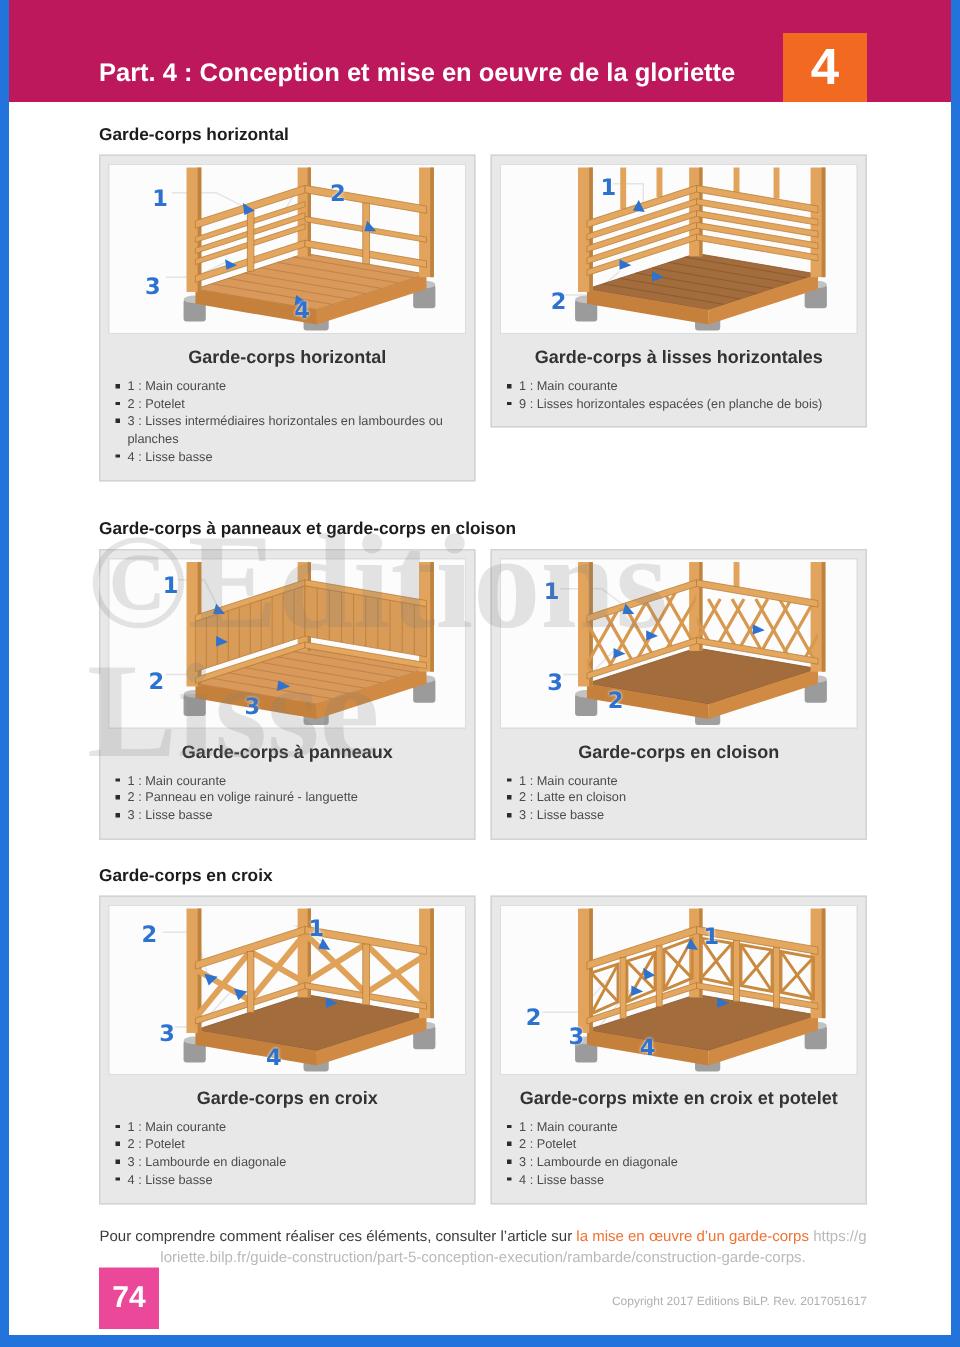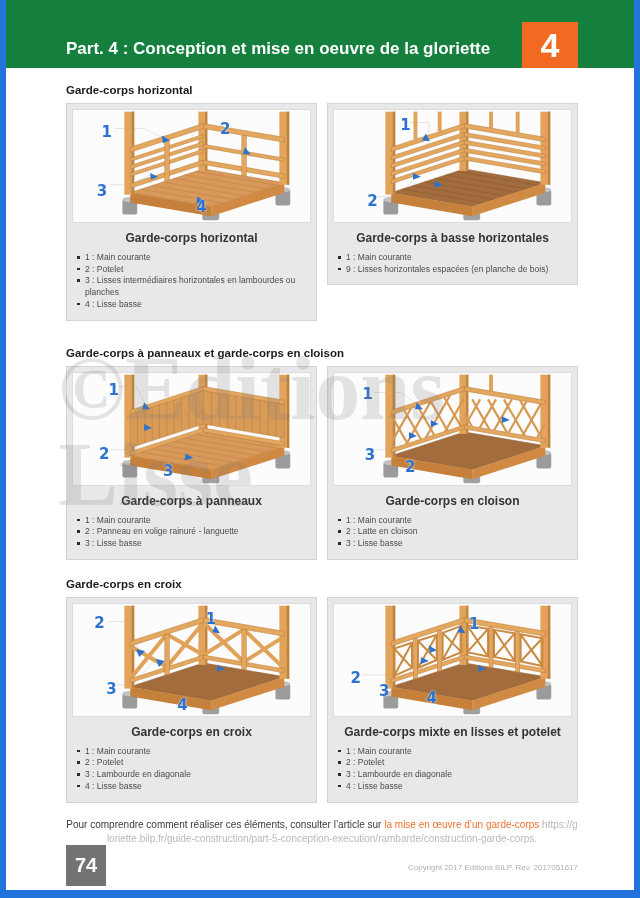--- a/index.html
+++ b/index.html
@@ -3,21 +3,21 @@
 <meta charset="utf-8">
 <style>
   html,body{margin:0;padding:0;background:#ffffff;}
   .page{position:relative;width:640px;height:898px;overflow:hidden;background:#fff;
         font-family:"Liberation Sans",sans-serif;}
   
   .frame-left,.frame-right{position:absolute;top:0;bottom:0;width:6px;background:#2373DC;z-index:6;}
   .frame-left{left:0}.frame-right{right:0}
   .frame-bottom{position:absolute;left:0;right:0;bottom:0;height:8px;background:#2373DC;z-index:6;}
   
-  .header{position:absolute;top:0;left:0;width:100%;height:68px;background:#15803d;z-index:5;}
+  .header{position:absolute;top:0;left:0;width:100%;height:68px;background:#be185d;z-index:5;}
   .header-title{position:absolute;left:66px;top:49px;transform:translateY(-50%);
                 color:#fff;font-weight:bold;font-size:17px;white-space:nowrap;}
   .part-badge{position:absolute;right:62px;top:22px;width:56px;height:46px;background:#F26A22;
               color:#fff;font-size:34px;font-weight:bold;display:flex;align-items:center;justify-content:center;}
   
   .content{position:absolute;top:68px;left:66px;width:512px;z-index:1;}
   .section-heading{font-size:11.5px;font-weight:bold;color:#1c1c1c;margin:0;}
   .mt1{margin-top:16px}.mt2{margin-top:26px}.mt3{margin-top:18px}
   .panel-row{display:flex;gap:10px;align-items:flex-start;margin-top:7px;}
   .panel{flex:1;background:#e8e8e8;border:1px solid #d3d3d3;padding:5px 5px 9px;box-sizing:border-box;}
@@ -27,21 +27,21 @@
   .legend{list-style:none;margin:0;padding:0 2px 0 4px;font-size:8.5px;color:#4b4b4b;line-height:1.38;}
   .legend li{position:relative;padding-left:9px;}
   .legend li::before{content:"";position:absolute;left:1px;top:4px;width:2.5px;height:2.5px;background:#2b2b2b;}
   .callout{position:absolute;z-index:3;color:#2D72CF;font-weight:bold;font-size:15px;line-height:1;
            font-family:"DejaVu Sans",sans-serif;text-shadow:0 0 2px #fff;}
   
   .footer-note{margin-top:15px;font-size:10px;color:#3b3b3b;line-height:1.45;text-align:center;}
   .article-link{color:#EF7232;text-decoration:none;}
   .article-url{color:#b9b9b9;word-break:break-all;}
   
-  .page-number{position:absolute;left:66px;top:845px;width:40px;height:41px;background:#737373;color:#fff;
+  .page-number{position:absolute;left:66px;top:845px;width:40px;height:41px;background:#ec4899;color:#fff;
                font-size:20px;font-weight:bold;display:flex;align-items:center;justify-content:center;z-index:7;}
   .copyright{position:absolute;right:62px;top:863px;font-size:8px;color:#b0b0b0;z-index:7;}
   
   .watermark{position:absolute;left:58px;top:346px;z-index:4;pointer-events:none;font-weight:bold;
              color:rgba(125,125,125,0.20);line-height:0.95;letter-spacing:0;font-family:Liberation Serif, serif;}
   .watermark div{font-size:90px;}
 </style>
 </head>
 <body>
 
@@ -179,21 +179,21 @@
             </g>
             <g fill="#2d72cf">
               <path d="M93 22 l4 8 -8 -1 z"></path>
                 <path d="M80 62 l8 4 -8 3 z"></path>
                 <path d="M102 70 l8 4 -8 3 z"></path>
             </g>
           </svg>
           <span class="callout" style="left:28%;top:7%">1</span>
           <span class="callout" style="left:14%;top:75%">2</span>
         </div>
-        <div class="caption">Garde-corps à basse horizontales</div>
+        <div class="caption">Garde-corps à lisses horizontales</div>
         <ul class="legend">
           <li>1 : Main courante</li>
           <li>9 : Lisses horizontales espacées (en planche de bois)</li>
         </ul>
       </div>
     </div>
 
     <h2 class="section-heading mt2">Garde-corps à panneaux et garde-corps en cloison</h2>
     <div class="panel-row">
 
@@ -456,21 +456,21 @@
                 <path d="M96 40 l8 5 -7 3 z"></path>
               <path d="M88 52 l8 4 -8 3 z"></path>
                 <path d="M146 60 l8 4 -8 3 z"></path>
             </g>
           </svg>
           <span class="callout" style="left:57%;top:12%">1</span>
           <span class="callout" style="left:7%;top:60%">2</span>
           <span class="callout" style="left:19%;top:72%">3</span>
           <span class="callout" style="left:39%;top:78%">4</span>
         </div>
-        <div class="caption">Garde-corps mixte en lisses et potelet</div>
+        <div class="caption">Garde-corps mixte en croix et potelet</div>
         <ul class="legend">
           <li>1 : Main courante</li>
           <li>2 : Potelet</li>
           <li>3 : Lambourde en diagonale</li>
           <li>4 : Lisse basse</li>
         </ul>
       </div>
     </div>
 
     <p class="footer-note"><span>Pour comprendre comment réaliser ces éléments, consulter l’article sur </span><a href="#" class="article-link">la mise en œuvre d’un garde-corps</a><span class="article-url"> https://gloriette.bilp.fr/guide-construction/part-5-conception-execution/rambarde/construction-garde-corps.</span></p>

